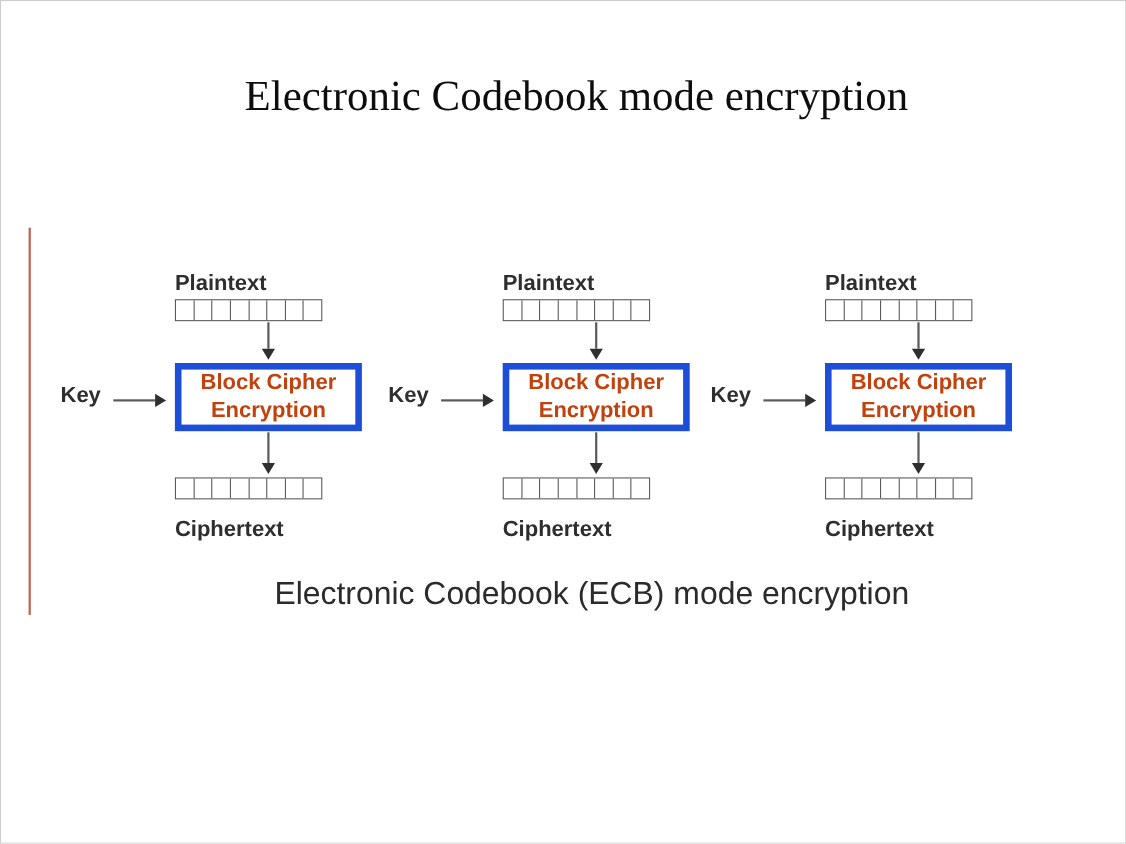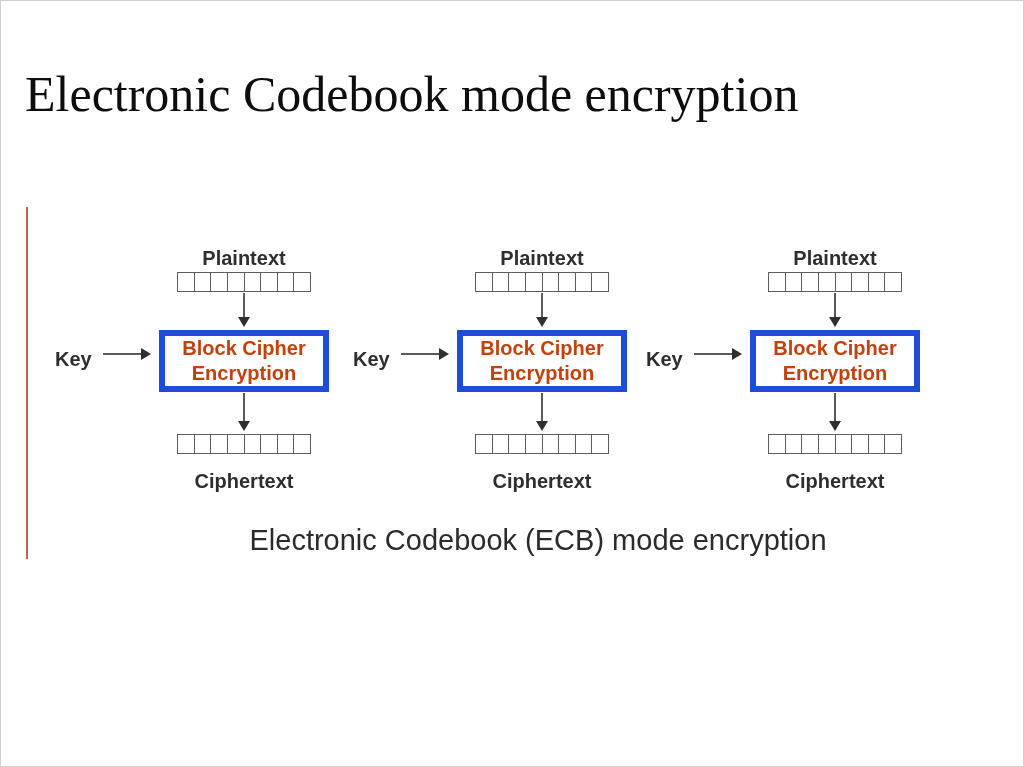--- a/index.html
+++ b/index.html
@@ -10,24 +10,24 @@
     background: #ffffff;
     border: 1px solid #cfcfcf;
     box-sizing: border-box;
     overflow: hidden;
     font-family: "Liberation Sans", sans-serif;
   }
   .slide-title {
     position: absolute;
     top: 64px; left: 0; right: 0;
     margin: 0;
-    text-align: left;
+    text-align: center;
     font-family: "Liberation Serif", serif;
     font-weight: 400;
-    font-size: 50px;
+    font-size: 39px;
     letter-spacing: 0px;
     color: #0d0d0d;
     padding-left: 24px;
   }
   .accent-line {
     position: absolute;
     left: 25px;
     top: 206px;
     width: 2px;
     height: 352px;
@@ -42,21 +42,20 @@
   .unit-1 { left: 54px; }
   .unit-2 { left: 352px; }
   .unit-3 { left: 645px; }
   .stack {
     position: absolute;
     left: 104px;
     top: 0;
     width: 170px;
     display: flex;
     flex-direction: column;
-    align-items: center;
   }
   .dlabel {
     font-size: 20px;
     line-height: 22px;
     font-weight: 600;
     color: #2e2e2e;
     white-space: nowrap;
   }
   .bar {
     display: flex;
@@ -100,21 +99,21 @@
     white-space: nowrap;
     margin-top: 2px;
   }
   .bar-bottom { margin-top: 2px; }
   .dlabel-bottom { margin-top: 16px; }
   .key-group {
     position: absolute;
     left: 0;
     top: 101px;
     display: flex;
-    align-items: flex-start;
+    align-items: flex-end;
   }
   .key-label {
     font-size: 20px;
     line-height: 22px;
     font-weight: 600;
     color: #2e2e2e;
   }
   .harrow {
     display: flex;
     align-items: center;

